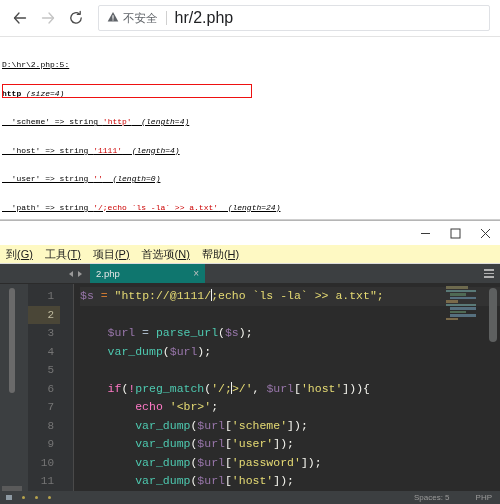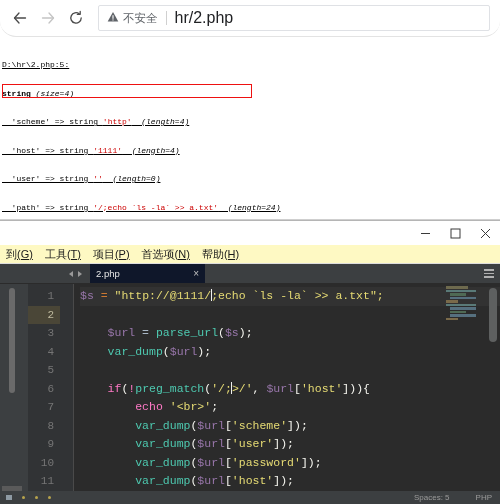--- a/index.html
+++ b/index.html
@@ -19,21 +19,20 @@
     overflow: hidden;
   }
   #browser-toolbar {
     position: relative;
     height: 37px;
     background: #ffffff;
     display: flex;
     align-items: center;
     padding: 0 6px;
     border-bottom: 1px solid #e3e3e3;
-    border-radius: 16px;
   }
   .nav-btn {
     width: 28px; height: 28px;
     display: flex; align-items: center; justify-content: center;
     border-radius: 50%;
     flex: 0 0 auto;
   }
   .nav-btn svg { display: block; }
   #omnibox {
     flex: 1 1 auto;
@@ -174,21 +173,21 @@
     gap: 5px;
     color: #9a9a9a;
     flex: 0 0 auto;
     background: #3c3f41;
   }
   .tri { width: 0; height: 0; }
   .tri-l { border-top: 3.5px solid transparent; border-bottom: 3.5px solid transparent; border-right: 4px solid #9a9a9a; }
   .tri-r { border-top: 3.5px solid transparent; border-bottom: 3.5px solid transparent; border-left: 4px solid #9a9a9a; }
   #editor-tab {
     width: 115px;
-    background: #0f172a;
+    background: #0f766e;
     display: flex;
     align-items: center;
     padding: 0 6px;
     flex: 0 0 auto;
   }
   #tab-label {
     flex: 1 1 auto;
     font-size: 9.5px;
     color: #e6e6e6;
     white-space: nowrap;
@@ -380,21 +379,21 @@
         <span id="security-text">不安全</span>
       </div>
       <div id="omnibox-sep"></div>
       <span id="url-text">hr/2.php</span>
     </div>
   </div>
 
   <div id="browser-content">
     <div class="dump-block">
       <div class="dump-line">D:\hr\2.php:5:</div>
-      <div class="dump-line"><span class="kw-array">string</span><span class="sz"> (size=4)</span></div>
+      <div class="dump-line"><span class="kw-array">http</span><span class="sz"> (size=4)</span></div>
       <div class="dump-line"><span>  'scheme' =&gt; string </span><span class="str">'http'</span><span class="len">  (length=4)</span></div>
       <div class="dump-line"><span>  'host' =&gt; string </span><span class="str">'1111'</span><span class="len">  (length=4)</span></div>
       <div class="dump-line"><span>  'user' =&gt; string </span><span class="str">''</span><span class="len">  (length=0)</span></div>
       <div class="dump-line"><span>  'path' =&gt; string </span><span class="str">'/;echo `ls -la` &gt;&gt; a.txt'</span><span class="len">  (length=24)</span></div>
     </div>
 
   </div>
 
   <div id="highlight-path"></div>
   <div id="browser-bottom-edge"></div>

